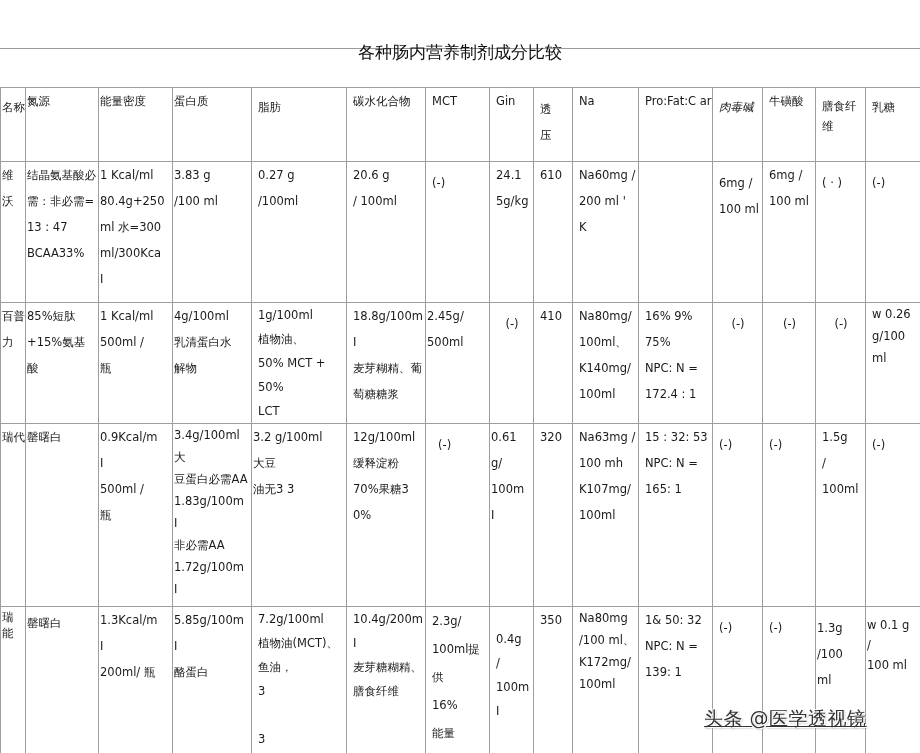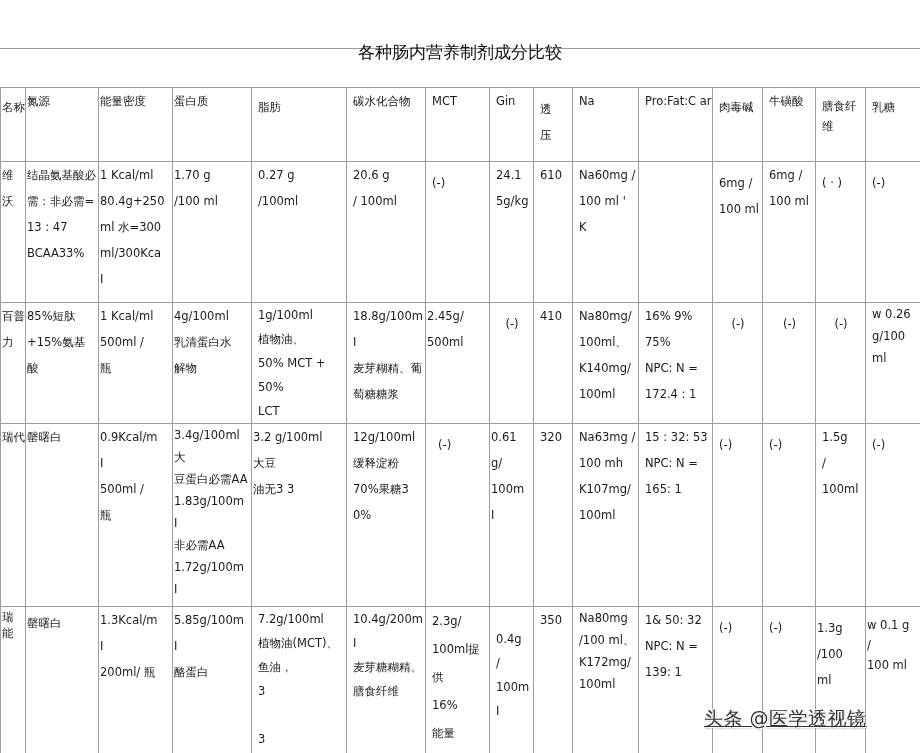--- a/index.html
+++ b/index.html
@@ -24,21 +24,21 @@
     border: 1px solid #9e9e9e; vertical-align: top;
     font-size: 11.5px; line-height: 26px; padding: 0 0 0 1px;
     overflow: hidden; word-break: break-all; white-space: pre-line;
   }
   table.grid tr.hdr td { height: 65px; line-height: 22px; padding-top: 2px; }
   table.grid tr.r1 td { height: 132px; padding-top: 0; }
   table.grid tr.r2 td { height: 108px; }
   table.grid tr.r3 td { height: 174px; }
   table.grid tr.r4 td { height: 131px; }
   td.name { font-size: 12px; line-height: 24px; }
-  .ital { }
+  .ital { font-style: italic; }
   .pad-top { padding-top: 8px !important; }
   .indent { padding-left: 6px !important; margin-left: 45px; }
   .center { text-align: center; }
   .watermark {
     position: absolute; left: 704px; top: 706px;
     font-size: 19px; color: #333; letter-spacing: 0.5px;
     text-shadow: 1px 1px 0 #fff, -1px -1px 0 #fff, 1px 1px 2px #999;
     text-decoration: underline;
   }
 </style>
@@ -90,32 +90,32 @@
   <tr class="r1">
     <td class="name">维
 沃</td>
     <td>结晶氨基酸必需：非必需=13 : 47
 BCAA33%</td>
     <td>1 Kcal/ml
 80.4g+250
 ml 水=300
 ml/300Kca
 I</td>
-    <td>1.70 g
+    <td>3.83 g
 /100 ml</td>
     <td class="indent">0.27 g
 /100ml</td>
     <td class="indent">20.6 g
 / 100ml</td>
     <td class="pad-top indent">(-)</td>
     <td class="indent">24.1
 5g/kg</td>
     <td class="indent">610</td>
     <td class="indent">Na60mg /
-100 ml '
+200 ml '
 K</td>
     <td class="indent"></td>
     <td class="pad-top indent">6mg /
 100 ml</td>
     <td class="indent">6mg /
 100 ml</td>
     <td class="pad-top indent">( · )</td>
     <td class="pad-top indent">(-)</td>
   </tr>
 

